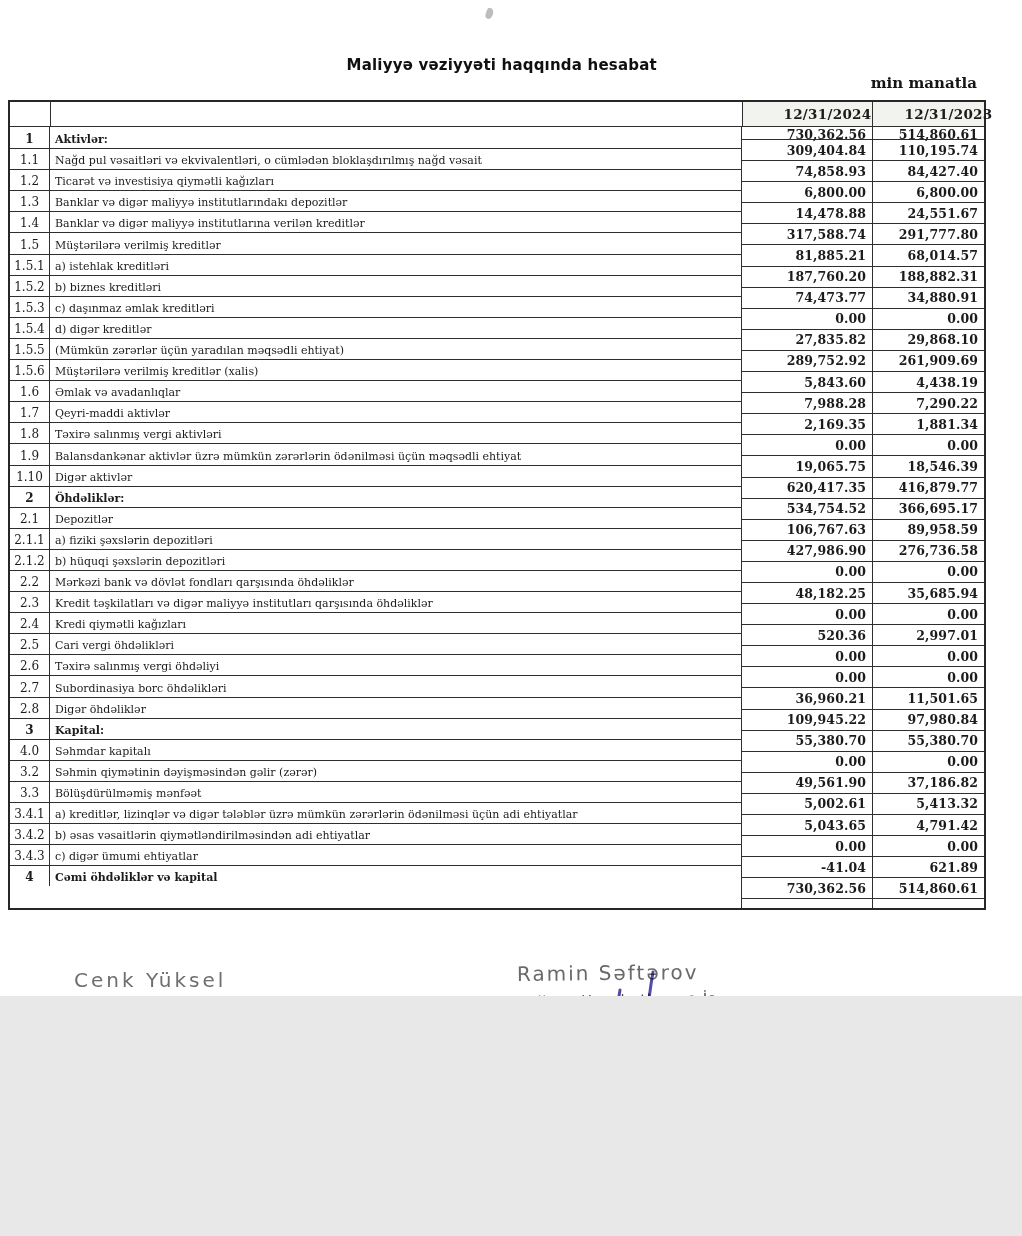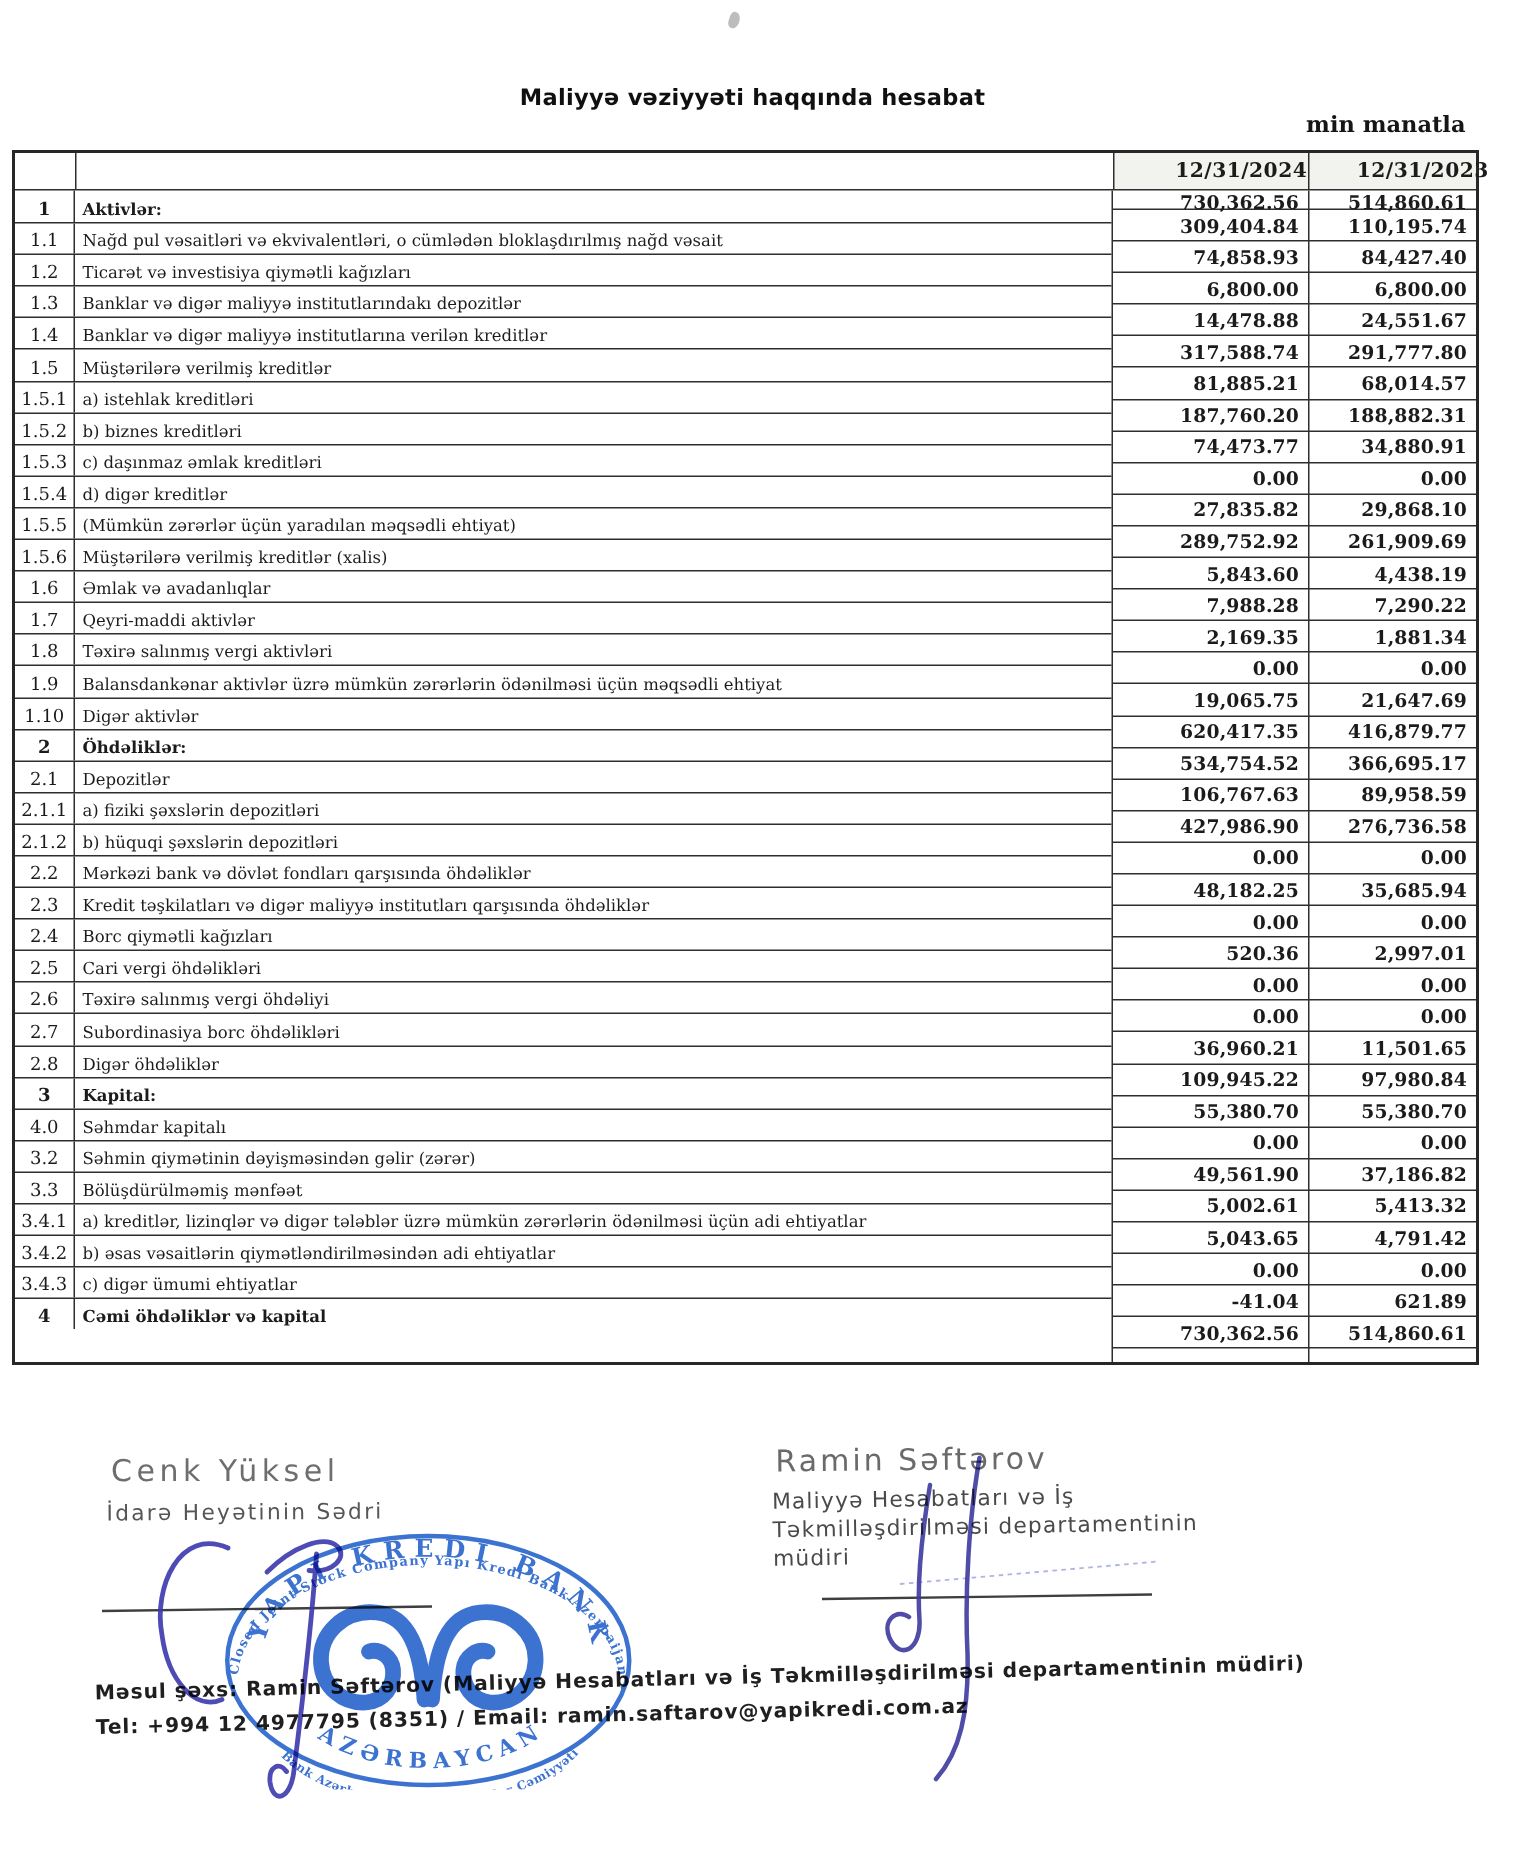--- a/index.html
+++ b/index.html
@@ -1,17 +1,17 @@
 <!DOCTYPE html>
 <html><head>
 <meta charset="utf-8">
 <style>
   html,body { margin:0; padding:0; background:#e8e8e8; }
   .sheet {
-    position:relative; width:1022px; height:1236px; margin:0 auto;
+    position:relative; width:1022px; height:996px; margin:0 auto;
     background:#ffffff; overflow:hidden;
     font-family:"DejaVu Serif","Liberation Serif",serif; color:#1b1b1b;
   }
   
   .doc-title {
     position:absolute; top:56px; left:50%; transform:translateX(-53%);
     font-family:"DejaVu Sans","Liberation Sans",sans-serif;
     font-weight:bold; font-size:15px; color:#101010; letter-spacing:.2px;
     white-space:nowrap;
   }
@@ -176,21 +176,21 @@
           <div class="trow">
             <div class="tno">2.2</div>
             <div class="tlabel">Mərkəzi bank və dövlət fondları qarşısında öhdəliklər</div>
           </div>
           <div class="trow">
             <div class="tno">2.3</div>
             <div class="tlabel">Kredit təşkilatları və digər maliyyə institutları qarşısında öhdəliklər</div>
           </div>
           <div class="trow">
             <div class="tno">2.4</div>
-            <div class="tlabel">Borc qiymətli kağızları</div>
+            <div class="tlabel">Kredi qiymətli kağızları</div>
           </div>
           <div class="trow">
             <div class="tno">2.5</div>
             <div class="tlabel">Cari vergi öhdəlikləri</div>
           </div>
           <div class="trow">
             <div class="tno">2.6</div>
             <div class="tlabel">Təxirə salınmış vergi öhdəliyi</div>
           </div>
           <div class="trow">
@@ -295,21 +295,21 @@
           <div class="vrow">
             <div class="vcell">2,169.35</div>
             <div class="vcell">1,881.34</div>
           </div>
           <div class="vrow">
             <div class="vcell">0.00</div>
             <div class="vcell">0.00</div>
           </div>
           <div class="vrow">
             <div class="vcell">19,065.75</div>
-            <div class="vcell">21,647.69</div>
+            <div class="vcell">18,546.39</div>
           </div>
           <div class="vrow">
             <div class="vcell">620,417.35</div>
             <div class="vcell">416,879.77</div>
           </div>
           <div class="vrow">
             <div class="vcell">534,754.52</div>
             <div class="vcell">366,695.17</div>
           </div>
           <div class="vrow">

